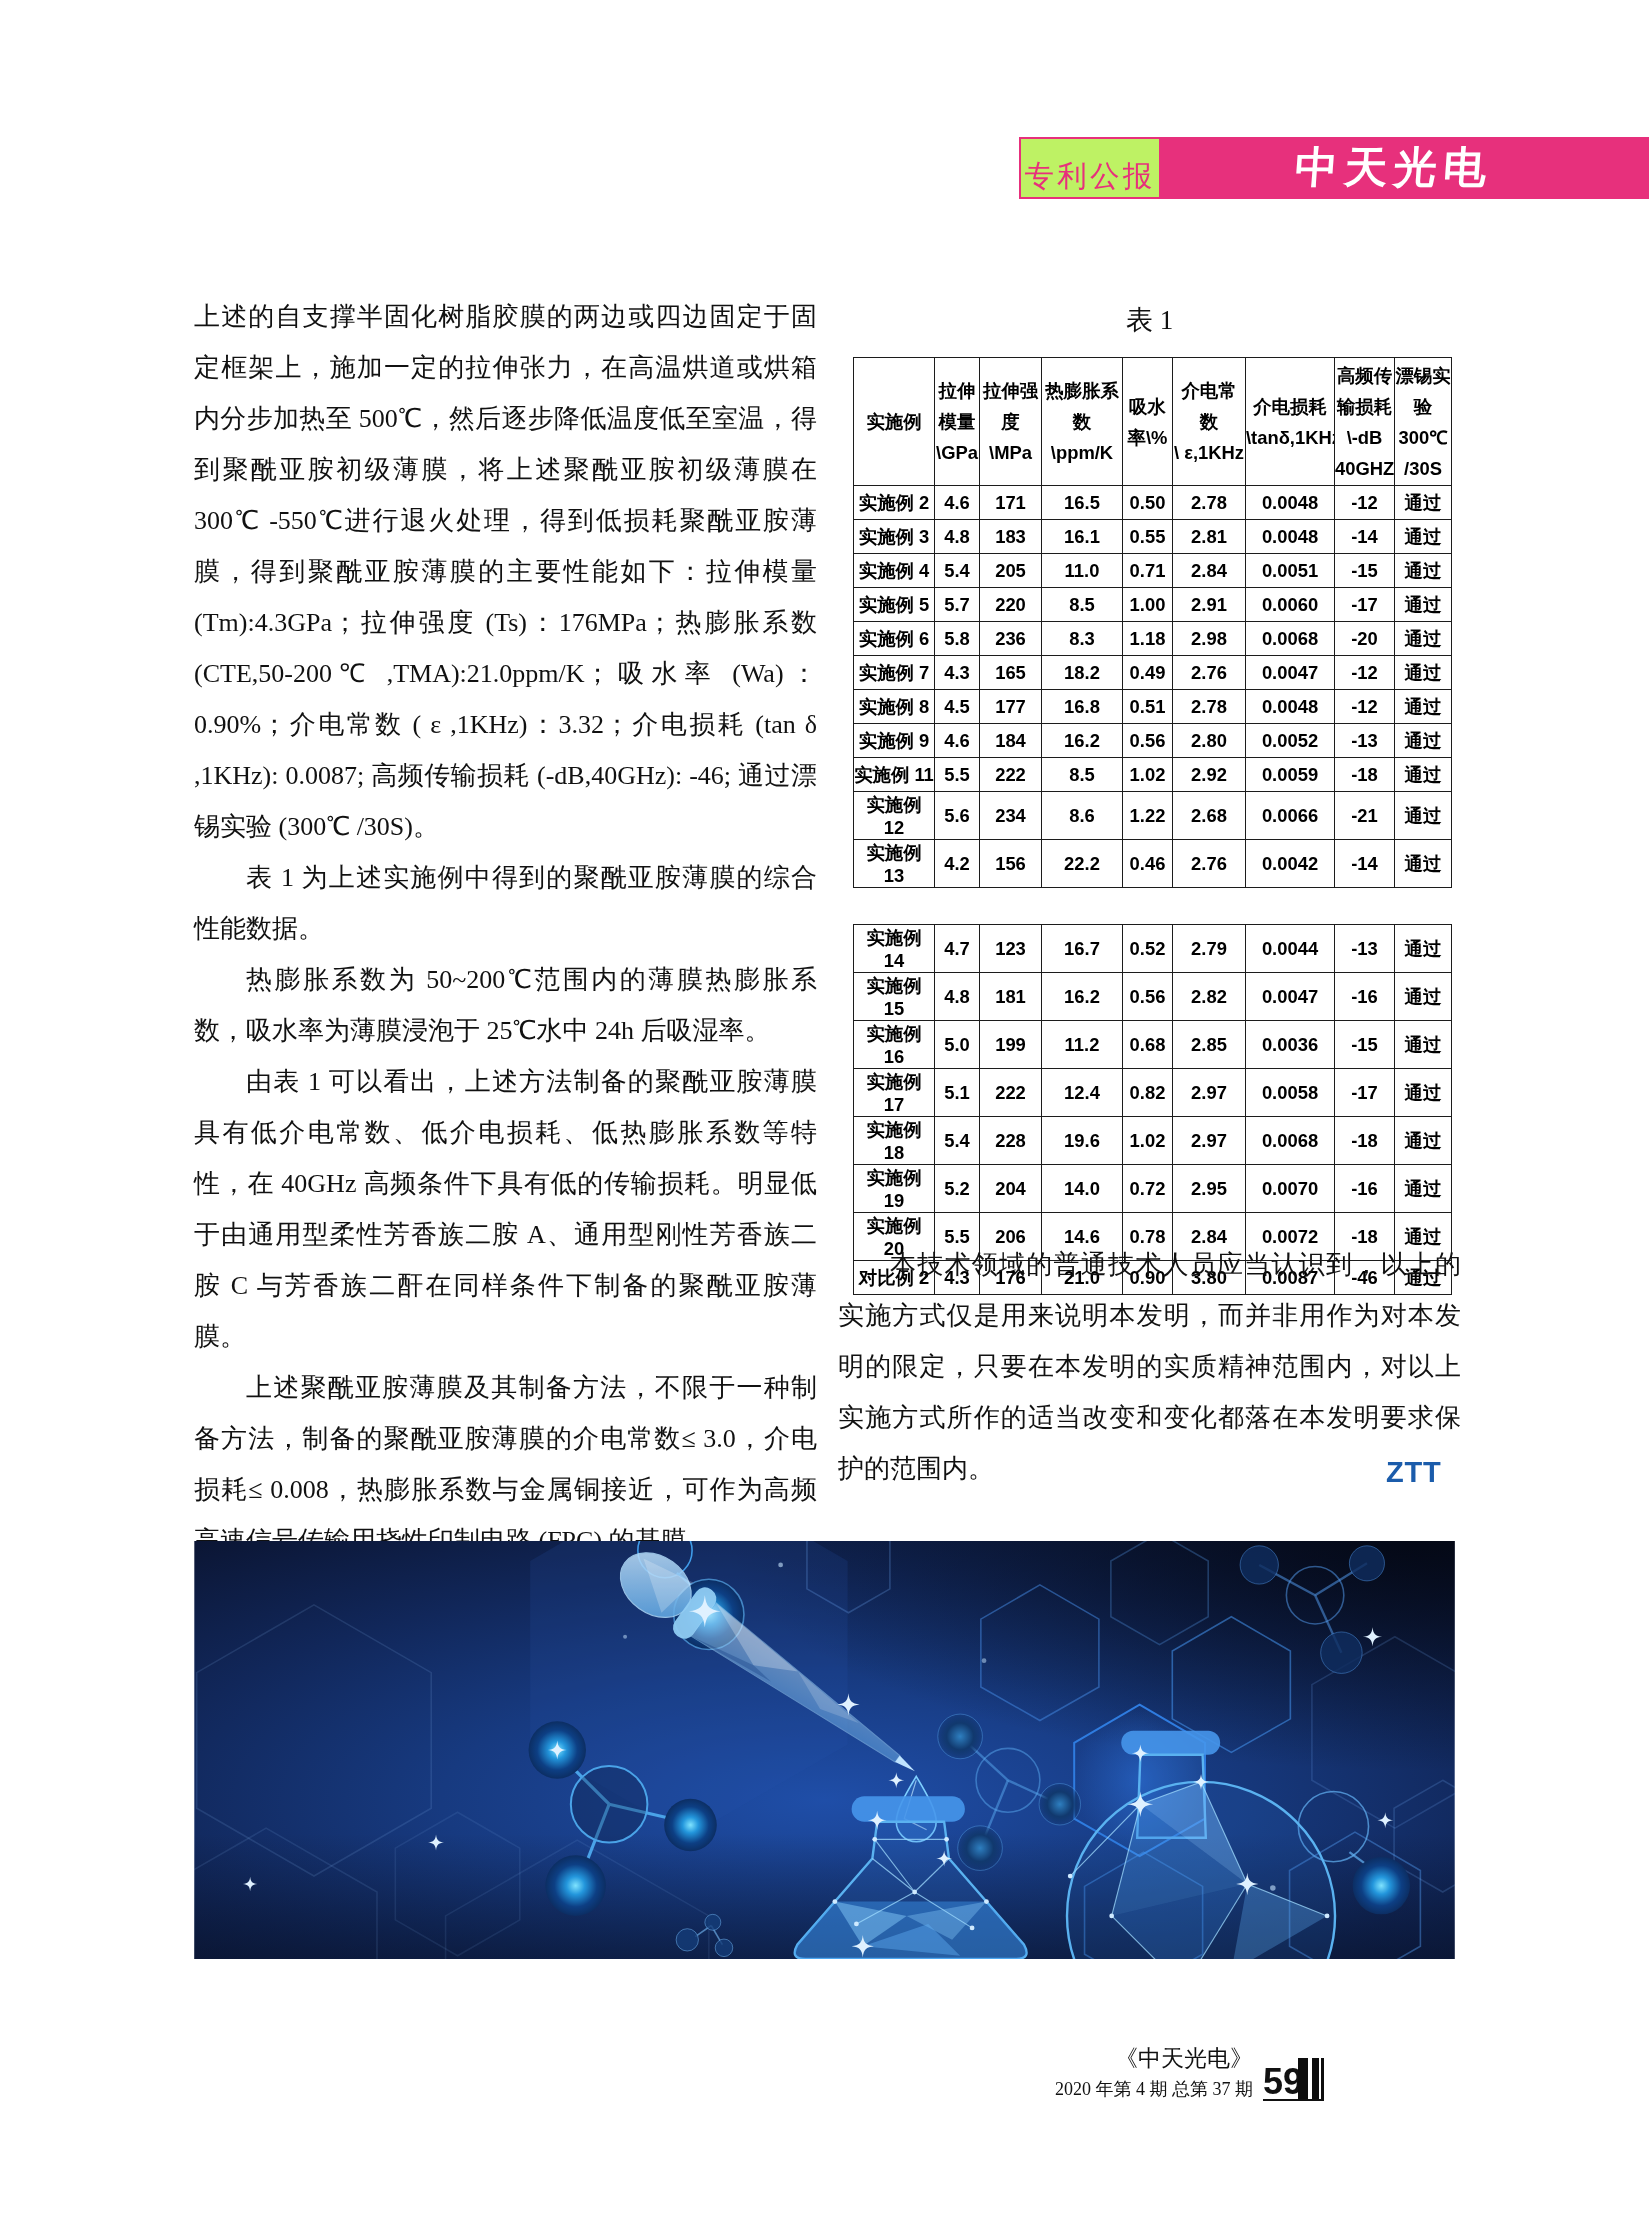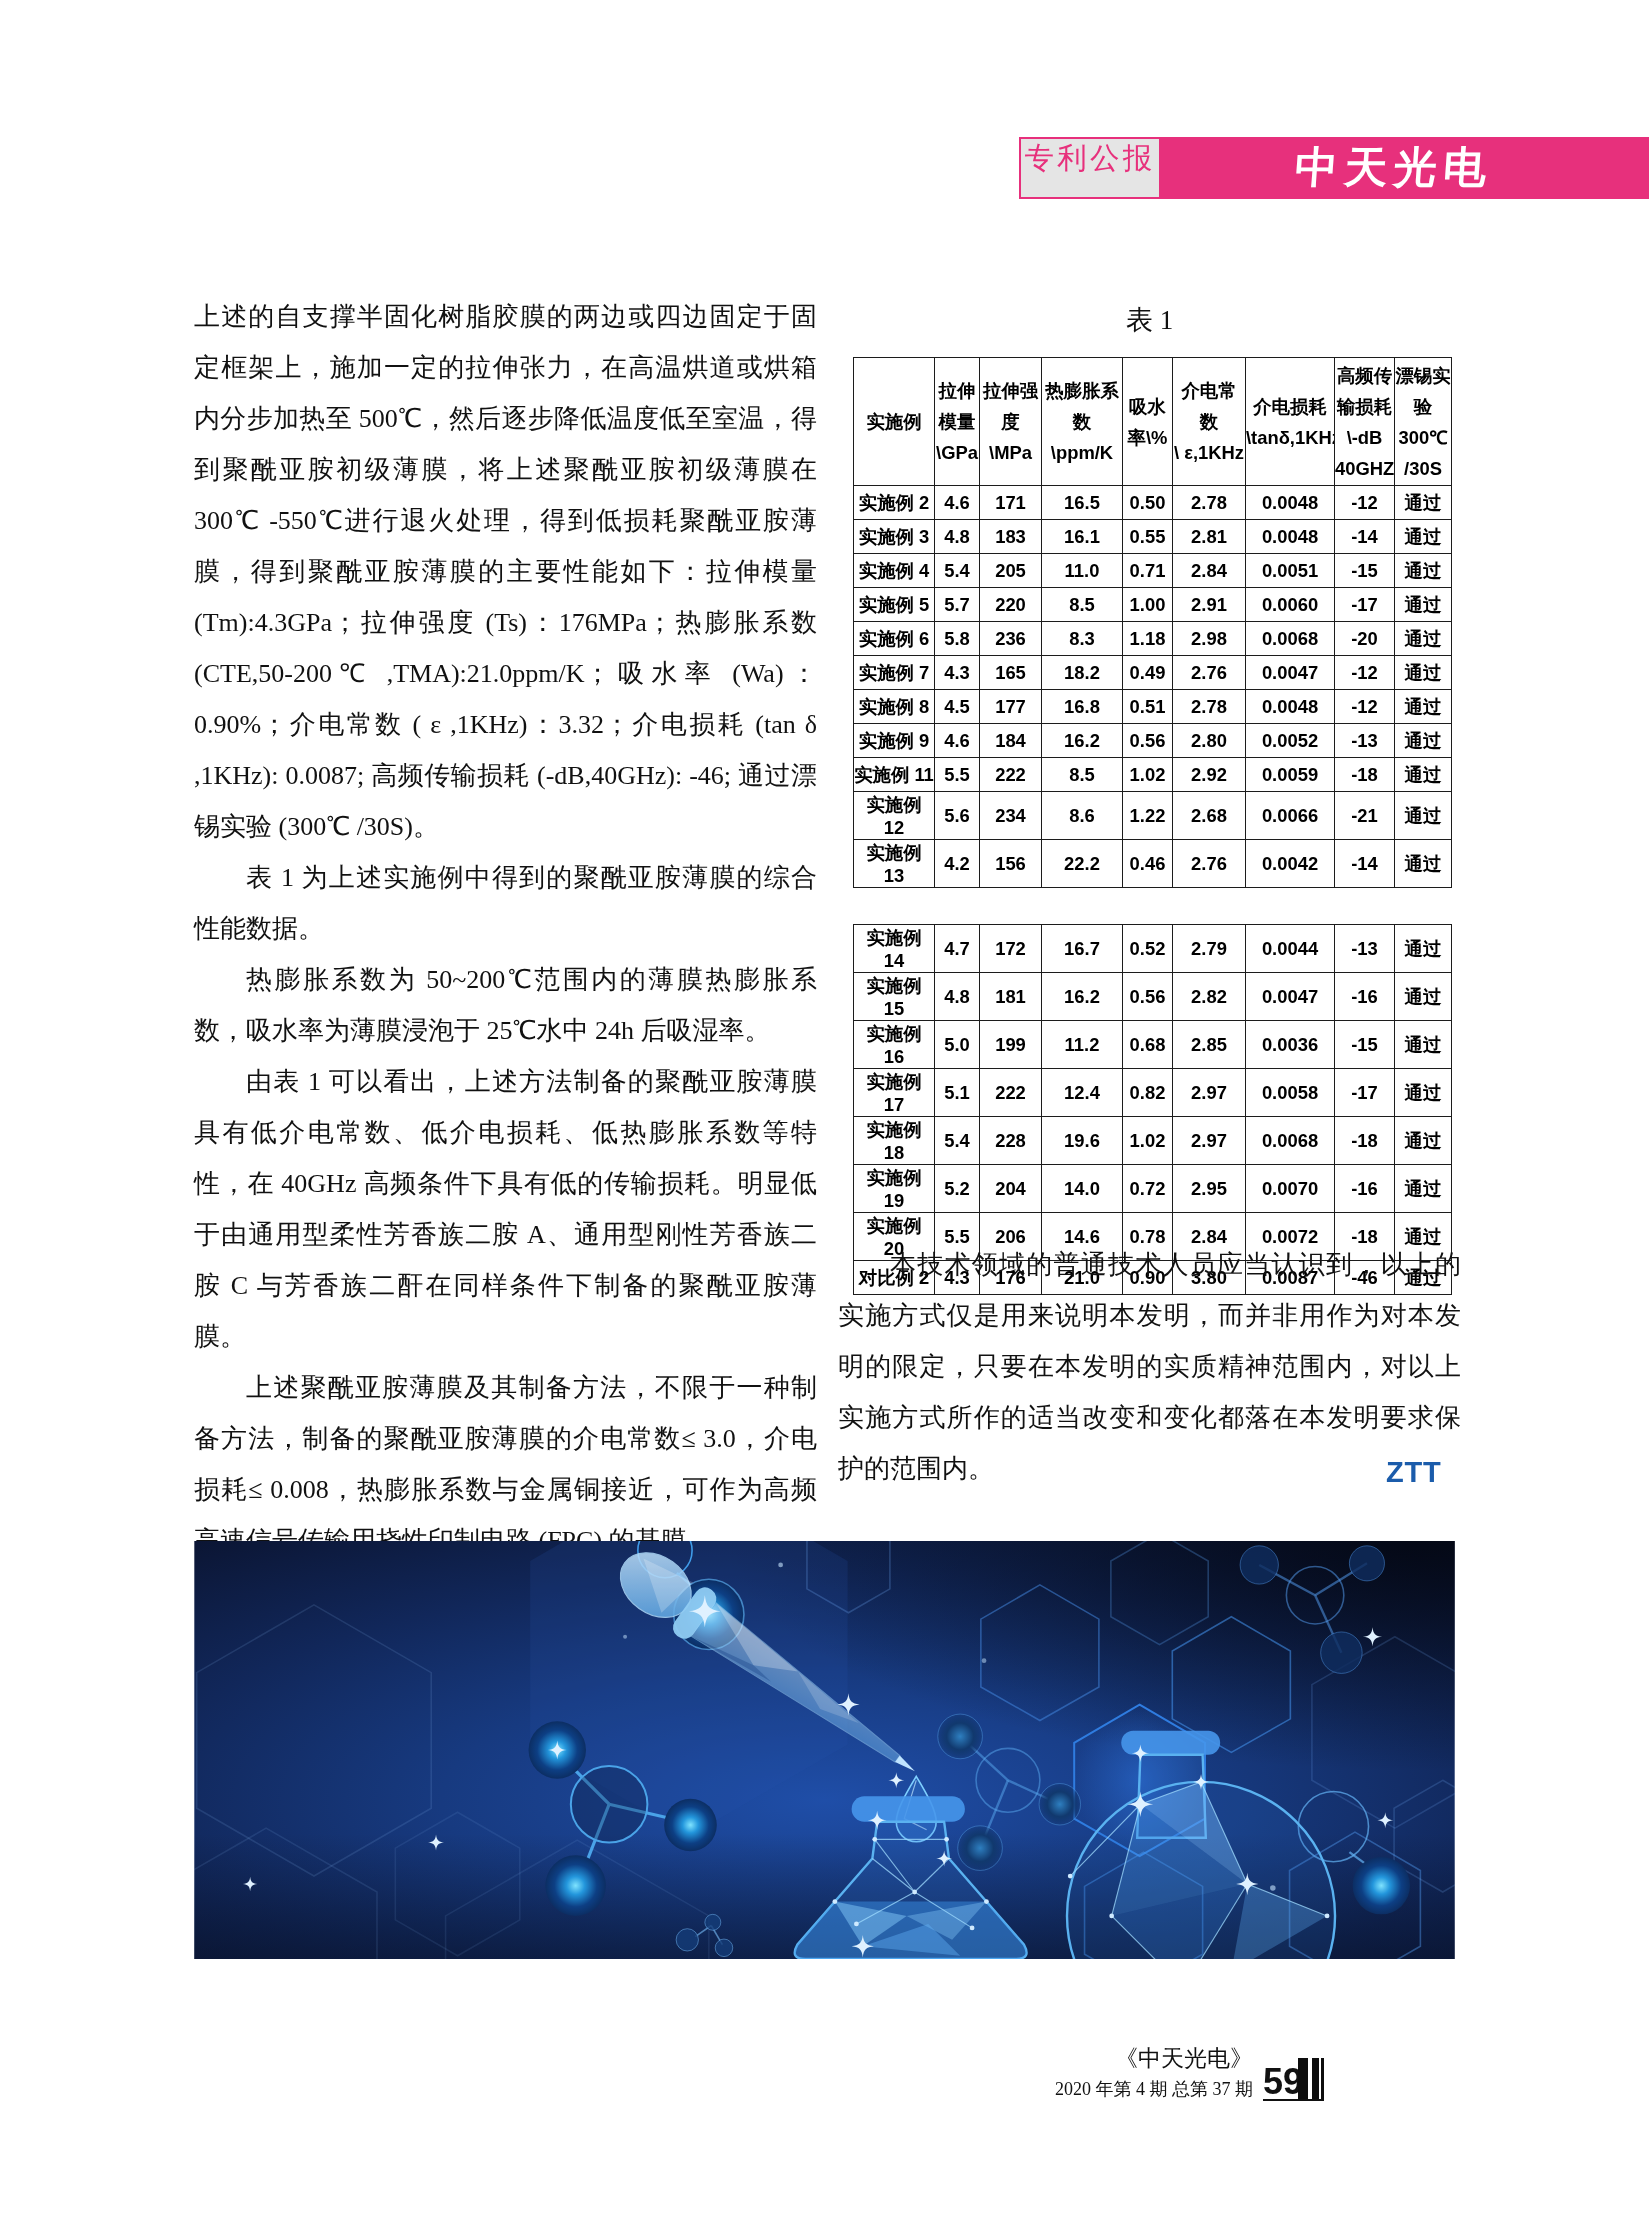--- a/index.html
+++ b/index.html
@@ -1,22 +1,22 @@
 <!DOCTYPE html>
 <html style="font-size:12.8px"><head>
 <meta charset="utf-8">
 <style>
   html,body{margin:0;padding:0;background:#ffffff;}
   .page{position:relative;width:1650px;height:2239px;background:#ffffff;overflow:hidden;
         font-family:"Liberation Serif",serif;color:#111;}
 
   
   .badge{position:absolute;left:1019px;top:137px;width:142px;height:62px;box-sizing:border-box;
-         border:2.4px solid #e7307c;display:flex;align-items:flex-start;justify-content:center;
-         font-family:"Liberation Sans",sans-serif;font-size:29.5px;color:#e7307c;letter-spacing:3.2px;background:#e5e5e5;}
+         border:2.4px solid #e7307c;display:flex;align-items:flex-end;justify-content:center;
+         font-family:"Liberation Sans",sans-serif;font-size:29.5px;color:#e7307c;letter-spacing:3.2px;background:#bef264;}
   .brandbar{position:absolute;left:1161px;top:137px;width:488px;height:62px;background:#e7307c;
             display:flex;align-items:center;box-sizing:border-box;padding-left:134px;}
   .brandbar span{font-family:"Liberation Sans",sans-serif;font-weight:bold;font-size:43px;color:#fff;
                  letter-spacing:6.4px;transform:skewX(-4deg);}
 
   
   .leftcol{position:absolute;left:194px;top:291px;width:623px;font-size:26px;line-height:51px;
            text-align:justify;}
   .leftcol p{margin:0;text-indent:2em;}
   .leftcol p.noindent{text-indent:0;}
@@ -266,21 +266,21 @@
       <col style="width:50px">
         <col style="width:73px">
         <col style="width:89px">
         <col style="width:60px">
         <col style="width:57px">
     </colgroup>
     <tbody>
         <tr>
           <td>实施例 14</td>
           <td>4.7</td>
-          <td>172</td>
+          <td>123</td>
           <td>16.7</td>
           <td>0.52</td>
           <td>2.79</td>
           <td>0.0044</td>
           <td>-13</td>
           <td>通过</td>
         </tr>
         <tr>
           <td>实施例 15</td>
           <td>4.8</td>

